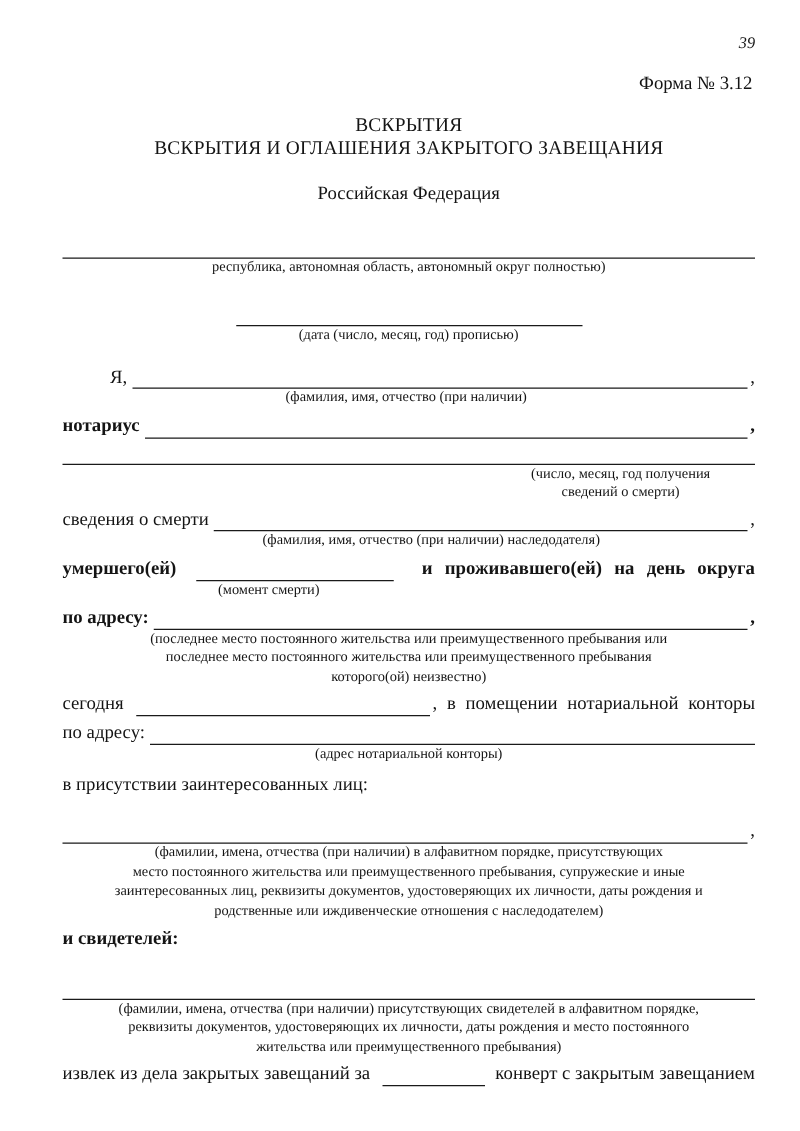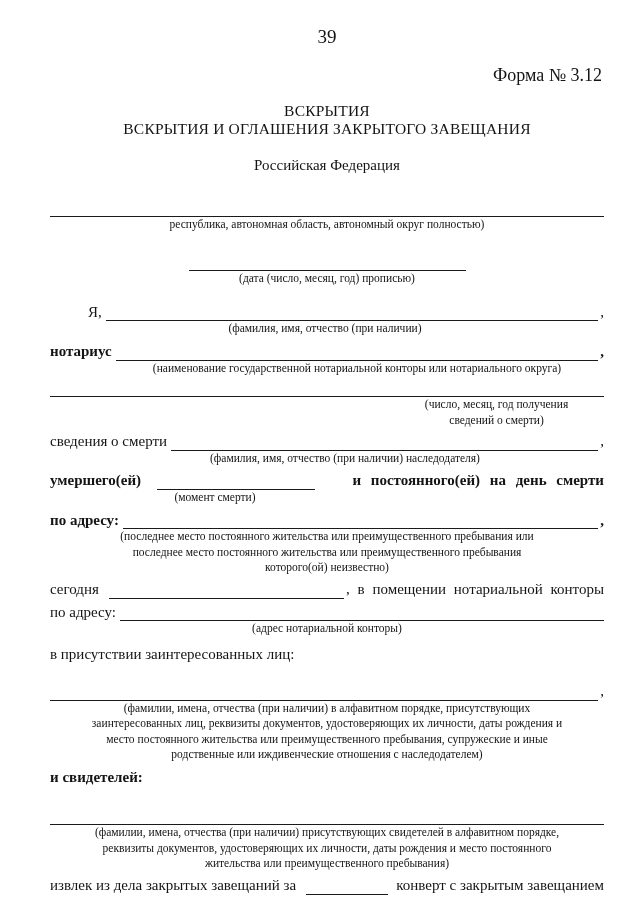--- a/index.html
+++ b/index.html
@@ -7,22 +7,22 @@
     position:relative;
     width:640px; height:905px;
     margin:0 auto;
     background:#ffffff;
     box-sizing:border-box;
     padding:26px 36px 0 50px;
     overflow:hidden;
     font-family:"Liberation Serif","DejaVu Serif",serif;
     color:#141414;
   }
-  .pageno { text-align:center; font-size:19px; }
-  .formno { text-align:right; font-size:18px; margin-top:17px; padding-right:2px; }
+  .pageno { text-align:right; font-size:13px;font-style:italic; }
+  .formno { text-align:right; font-size:15px; margin-top:17px; padding-right:2px; }
   .title  { text-align:center; font-size:15.5px; line-height:1.18; margin-top:16px; letter-spacing:.2px; }
   .subtitle { text-align:center; font-size:15px; margin-top:18px; }
 
   .row { display:flex; align-items:flex-end; font-size:15px; line-height:1.25; white-space:nowrap; }
   .row .lbl { padding-right:4px; }
   .row .suf { padding-left:2px; }
   .blank { flex:1 1 auto; border-bottom:1.3px solid #1a1a1a; height:16px; min-width:20px; }
   .blank.fixed { flex:0 0 auto; }
   .centerline { display:flex; justify-content:center; }
   .centerline .blank { flex:0 0 277px; }
@@ -70,23 +70,20 @@
   </div>
   <div class="caprow">
     <div class="cap" style="margin-left:120px;width:310px;">(фамилия, имя, отчество (при наличии)</div>
   </div>
 
   <div class="row mt5">
     <span class="lbl">нотариус</span>
     <span class="blank"></span>
     <span class="suf">,</span>
   </div>
-  <div class="caprow">
-    <div class="cap" style="margin-left:60px;flex:1;">(наименование государственной нотариальной конторы или нотариального округа)</div>
-  </div>
 
   <div class="row mt4">
     <span class="blank"></span>
   </div>
   <div class="caprow">
     <div class="cap" style="margin-left:auto;width:215px;">
       <div>(число, месяц, год получения</div>
       <div>сведений о смерти)</div>
     </div>
   </div>
@@ -96,21 +93,21 @@
     <span class="blank"></span>
     <span class="suf">,</span>
   </div>
   <div class="caprow">
     <div class="cap" style="margin-left:130px;width:330px;">(фамилия, имя, отчество (при наличии) наследодателя)</div>
   </div>
 
   <div class="row mt5">
     <span class="lbl" style="padding-right:16px;">умершего(ей)</span>
     <span class="blank fixed" style="width:158px;"></span>
-    <span class="suf ws6" style="flex:1;text-align:right;">и постоянного(ей) на день смерти</span>
+    <span class="suf ws6" style="flex:1;text-align:right;">и проживавшего(ей) на день округа</span>
   </div>
   <div class="caprow">
     <div class="cap" style="margin-left:80px;width:170px;">(момент смерти)</div>
   </div>
 
   <div class="row mt5">
     <span class="lbl">по адресу:</span>
     <span class="blank"></span>
     <span class="suf">,</span>
   </div>
@@ -131,22 +128,22 @@
   <div class="cap">(адрес нотариальной конторы)</div>
 
   <div class="row mt8">
     <span>в присутствии заинтересованных лиц:</span>
   </div>
   <div class="row mt18">
     <span class="blank"></span>
     <span class="suf">,</span>
   </div>
   <div class="cap">(фамилии, имена, отчества (при наличии) в алфавитном порядке, присутствующих</div>
+  <div class="cap">место постоянного жительства или преимущественного пребывания, супружеские и иные</div>
   <div class="cap">заинтересованных лиц, реквизиты документов, удостоверяющих их личности, даты рождения и</div>
-  <div class="cap">место постоянного жительства или преимущественного пребывания, супружеские и иные</div>
   <div class="cap">родственные или иждивенческие отношения с наследодателем)</div>
 
   <div class="row mt5">
     <span>и свидетелей:</span>
   </div>
   <div class="row" style="margin-top:22px;">
     <span class="blank"></span>
   </div>
   <div class="cap">(фамилии, имена, отчества (при наличии) присутствующих свидетелей в алфавитном порядке,</div>
   <div class="cap">реквизиты документов, удостоверяющих их личности, даты рождения и место постоянного</div>

